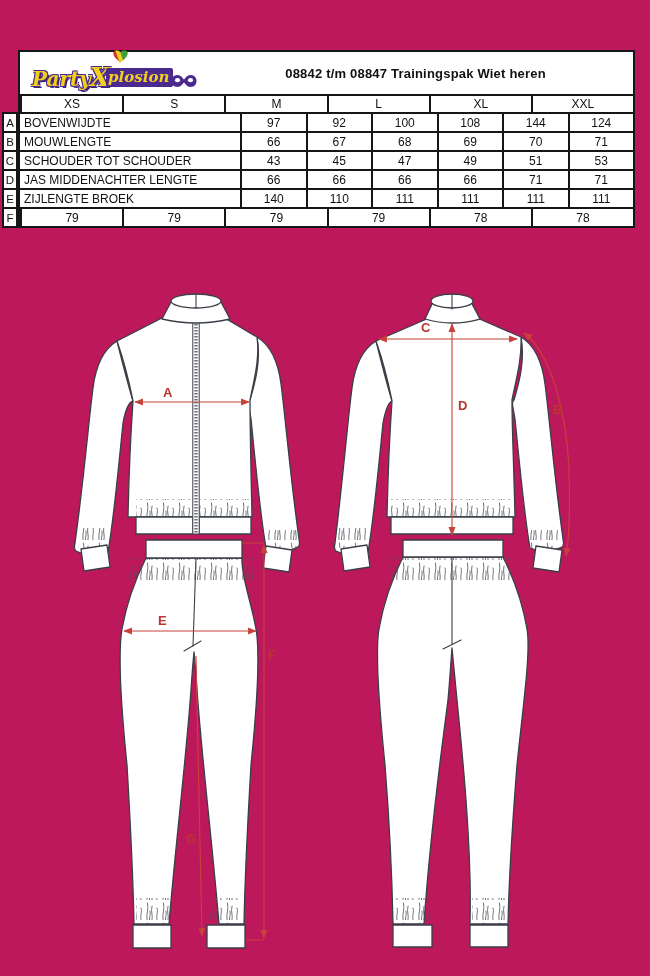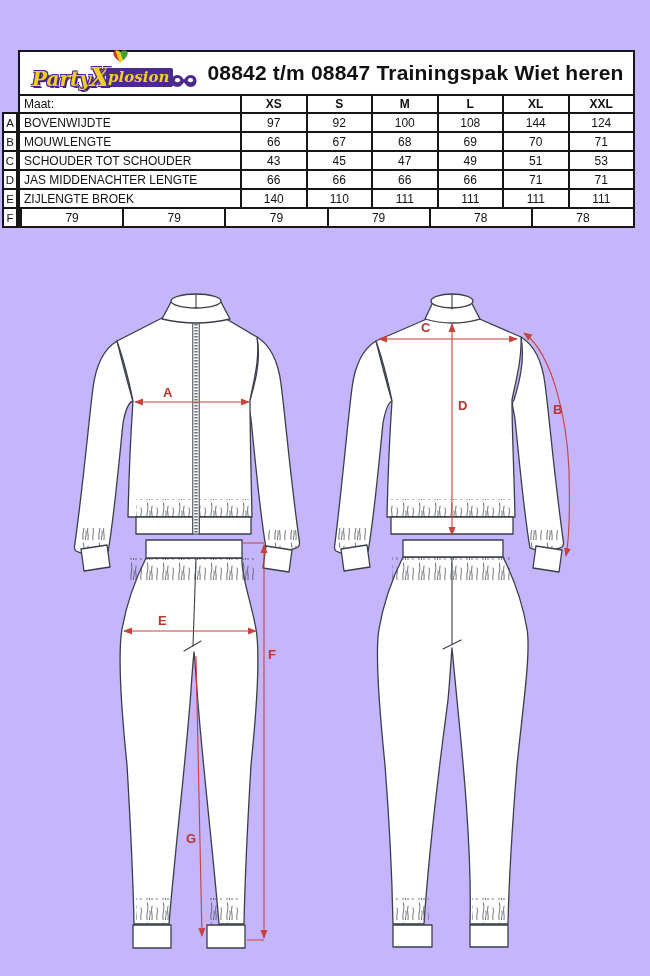--- a/index.html
+++ b/index.html
@@ -1,33 +1,33 @@
 <!DOCTYPE html>
 <html><head>
 <meta charset="utf-8">
 <style>
   html,body{margin:0;padding:0;background:#fff;}
-  .sheet{position:relative;width:650px;height:976px;background:#c4b5fd;overflow:hidden;
+  .sheet{position:relative;width:650px;height:976px;background:#be185d;overflow:hidden;
          font-family:"Liberation Sans",sans-serif;color:#111;}
 
   
   .tablewrap{position:absolute;left:2px;top:50px;width:633px;font-size:12px;}
   .hrow{margin-left:16px;height:46px;border:2px solid #161616;box-sizing:border-box;
         display:flex;align-items:center;background:#fff;}
-  .title{flex:1;text-align:center;font-weight:bold;font-size:21px;letter-spacing:.2px;}
+  .title{flex:1;text-align:center;font-weight:bold;font-size:13px;letter-spacing:.2px;}
   .drow{display:flex;margin-top:-2px;height:21px;box-sizing:border-box;}
   .drow.first{height:20px;}
   .lspace{width:16px;}
   .lcell{width:16px;border:2px solid #161616;box-sizing:border-box;display:flex;
          align-items:center;justify-content:center;background:#fff;font-size:11.5px;}
   .cells{flex:1;border:2px solid #161616;box-sizing:border-box;display:flex;background:#fff;}
   .cell{display:flex;align-items:center;box-sizing:border-box;overflow:hidden;white-space:nowrap;}
   .cell.lab{flex:0 0 220px;padding-left:4px;}
   .cell.val{flex:1;justify-content:center;border-left:2px solid #161616;}
-  .bold{font-weight:bold;text-align:right;}
+  .bold{font-weight:normal;text-align:right;}
 
   
   .logo{position:relative;width:178px;height:40px;flex:0 0 178px;padding-left:10px;box-sizing:border-box;}
   .logo-line{position:absolute;left:12px;top:9px;white-space:nowrap;}
   .lg-party,.lg-x{font-family:"DejaVu Serif",serif;font-style:italic;font-weight:bold;color:#f2cf1d;
     text-shadow:-1px -1px 0 #4b2a8f,1px -1px 0 #4b2a8f,-1px 1px 0 #4b2a8f,1px 1px 0 #4b2a8f,2px 2px 0 #3d2176;}
   .lg-party{font-size:20px;}
   .lg-x{font-size:26px;margin-left:-1px;}
   .lg-band{display:inline-block;background:#4b2a8f;color:#f2cf1d;font-family:"DejaVu Serif",serif;
     font-style:italic;font-weight:bold;font-size:15px;padding:0 4px 1px 2px;border-radius:2px;
@@ -69,21 +69,20 @@
             <ellipse cx="19.5" cy="6.2" rx="2.6" ry="2.1" fill="#fff"></ellipse>
           </svg>
         </span>
       </div>
       <div class="title">08842 t/m 08847 Trainingspak Wiet heren</div>
     </div>
     <div>
         <div class="drow first">
           <div class="lspace"></div>
           <div class="cells">
-            <div class="cell lab">Maat:</div>
             <div class="cell val bold">XS</div>
             <div class="cell val bold">S</div>
             <div class="cell val bold">M</div>
             <div class="cell val bold">L</div>
             <div class="cell val bold">XL</div>
             <div class="cell val bold">XXL</div>
           </div>
         </div>
         <div class="drow">
           <div class="lcell">A</div>

